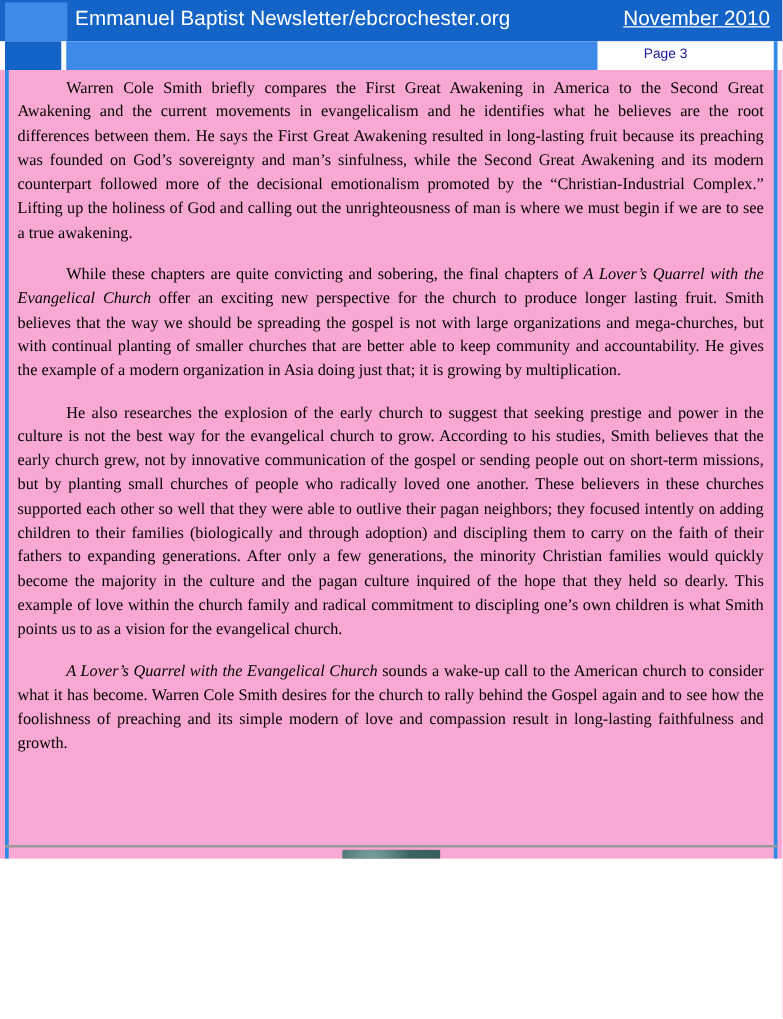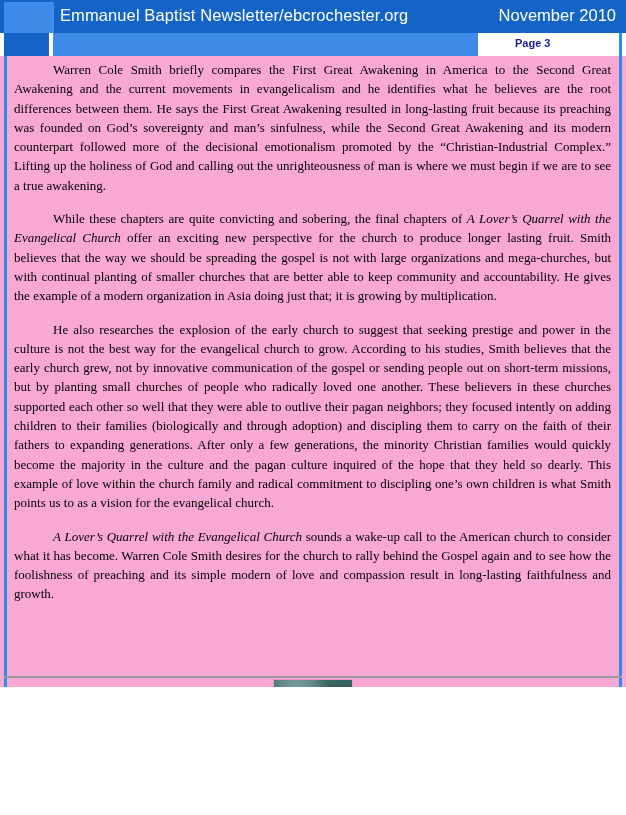--- a/index.html
+++ b/index.html
@@ -45,20 +45,21 @@
     white-space: nowrap;
   }
   .header-date {
     position: absolute;
     top: 6px;
     right: 10px;
     font-family: "Liberation Sans", sans-serif;
     font-size: 16.5px;
     color: #ffffff;
     white-space: nowrap;
+    text-decoration: underline;
   }
 
   
   .subheader {
     position: absolute;
     top: 33px;
     left: 0;
     width: 626px;
     height: 23px;
     background: #ffffff;
@@ -78,21 +79,21 @@
     width: 45px;
     height: 23px;
     background: #1464c8;
   }
   .page-number {
     position: absolute;
     top: 4px;
     left: 515px;
     font-family: "Liberation Sans", sans-serif;
     font-size: 11px;
-    font-weight: bold;
+    font-weight: normal;
     color: #1a1aa0;
     white-space: nowrap;
   }
 
   
   .rule-left {
     position: absolute;
     top: 56px;
     left: 4px;
     width: 3px;

